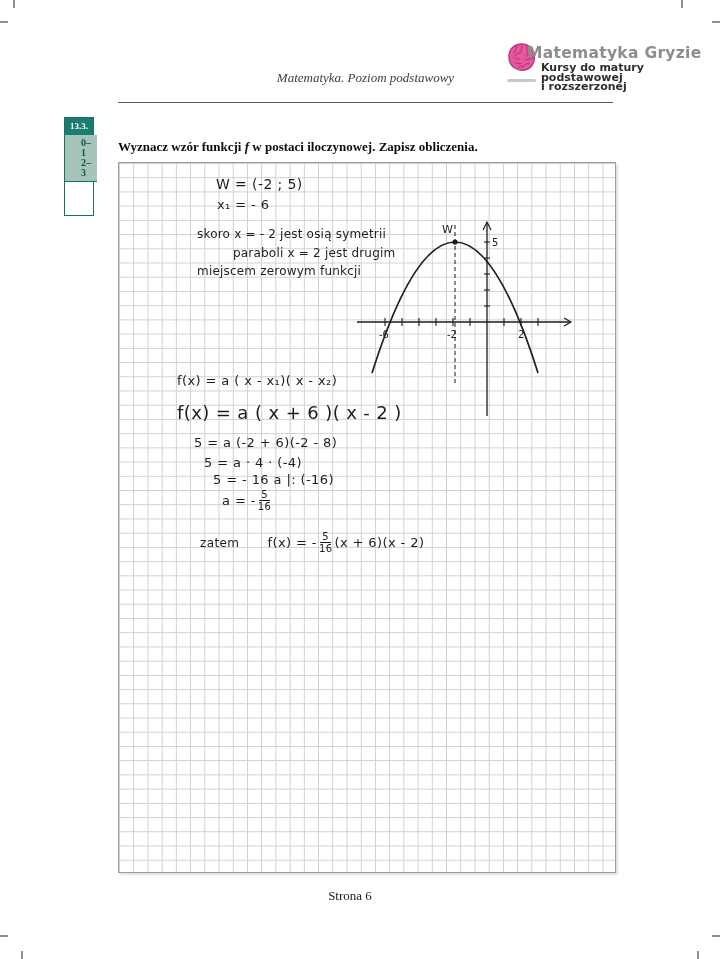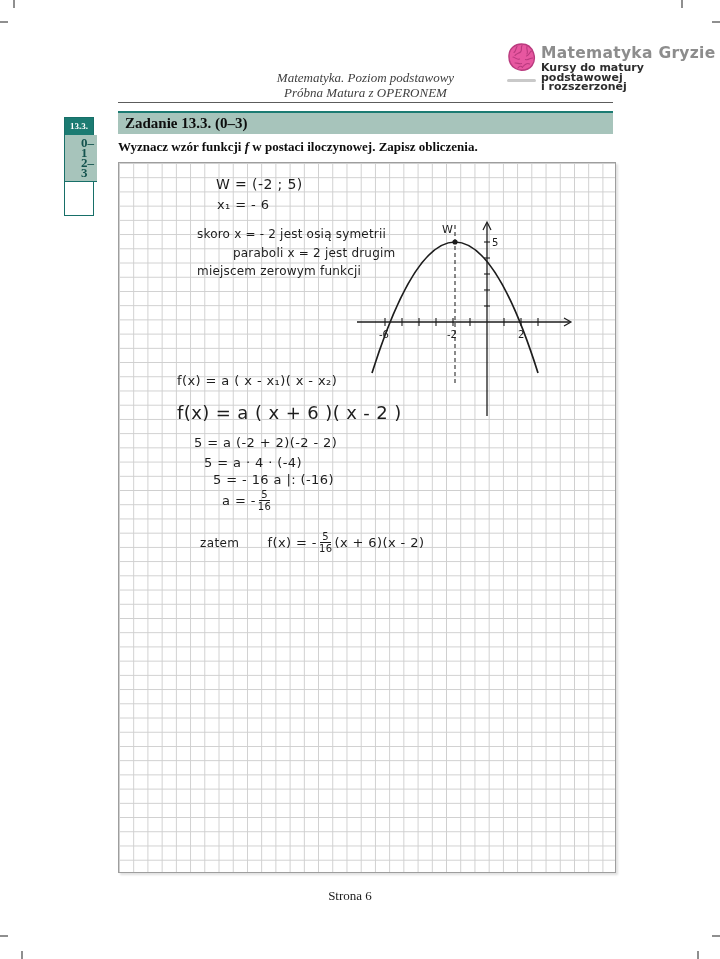--- a/index.html
+++ b/index.html
@@ -9,31 +9,31 @@
 
   
   .crop{position:absolute;background:#8f8f8f;}
 
   
   .course-head{left:118px;top:70px;width:495px;text-align:center;
                font-style:italic;font-size:13px;line-height:15px;color:#404040;}
   .head-rule{left:118px;top:102px;width:495px;height:0;border-top:1.5px solid #5c5c5c;}
 
   
-  .brand-name{left:541px;top:44px;font-family:"DejaVu Sans",sans-serif;font-weight:bold;
+  .brand-name{left:527px;top:44px;font-family:"DejaVu Sans",sans-serif;font-weight:bold;
               font-size:15.5px;color:#8d8d8d;letter-spacing:0.3px;}
   .brand-tag{left:541px;top:63px;font-family:"DejaVu Sans",sans-serif;font-weight:bold;
              font-size:11px;line-height:9.5px;color:#2e2e2e;}
   .brain-underline{left:507px;top:79px;width:29px;height:2.5px;background:#c9c9c9;border-radius:2px;}
 
   
   .task-tab{left:64px;top:117px;width:28px;border:1.6px solid #176f68;background:#fef9c3;}
   .tab-id{background:#1b7b72;color:#fff;font-weight:bold;font-size:9px;text-align:center;
           padding:3px 0 4px 0;}
-  .tab-range{background:#a7c4bb;color:#14534e;font-weight:bold;font-size:13px;line-height:10px;
+  .tab-range{background:#a7c4bb;color:#14534e;font-weight:bold;font-size:10px;line-height:10px;
              text-align:center;padding:3px 16px;border-bottom:1.6px solid #176f68;}
   .tab-blank{height:33px;background:#fff;}
 
   
   .task-bar{left:118px;top:111px;width:495px;height:23px;background:#a7c4bb;
             border-top:2.5px solid #1b7b72;box-sizing:border-box;}
   .task-bar-title{font-weight:bold;font-size:15px;padding:2px 0 0 7px;color:#0d0d0d;}
   .task-instruction{left:118px;top:139px;width:500px;font-weight:bold;font-size:13px;color:#0d0d0d;}
 
   
@@ -66,21 +66,20 @@
   <div class="crop" style="left:0;top:21px;width:8px;height:1.5px;"></div>
   <div class="crop" style="left:681px;top:0;width:1.5px;height:8px;"></div>
   <div class="crop" style="left:712px;top:21px;width:8px;height:1.5px;"></div>
   <div class="crop" style="left:0;top:935px;width:8px;height:1.5px;"></div>
   <div class="crop" style="left:21px;top:951px;width:1.5px;height:8px;"></div>
   <div class="crop" style="left:712px;top:935px;width:8px;height:1.5px;"></div>
   <div class="crop" style="left:697px;top:951px;width:1.5px;height:8px;"></div>
 
   <div class="abs course-head">
     <div>Matematyka. Poziom podstawowy</div>
-    <div>Próbna Matura z OPERONEM</div>
   </div>
   <div class="abs head-rule"></div>
 
   <div class="abs" style="left:506px;top:42px;width:31px;height:33px;">
     <svg width="31" height="33" viewBox="0 0 31 33">
       <path d="M15.5 2 C9 2 3.5 6.5 3 13 C2.6 18.5 5 24 9.5 26.5 C12 27.9 14 28.2 15.5 28.2 C19 28.2 23.5 27 26 23.5 C28.4 20.2 28.8 15 27.5 11 C25.8 5.8 21.5 2 15.5 2 Z" fill="#e757a0" stroke="#b93a7e" stroke-width="1.4"></path>
       <path d="M11 4.5 C9.5 7 10 9 8 10.5 M16 3.5 C14.5 6 16.5 8 14.5 10 C13 11.5 10 11 9 13.5 M21 4.5 C20 7.5 22.5 9 21 12 M25.5 9 C23 10.5 23.5 13 20.5 14 M7 15 C9.5 15.5 10.5 18 13.5 17 M26.5 16 C24 16 22.5 18.5 19.5 17.5 M9 21 C11.5 20.5 13 22.5 15.5 21.5 M23.5 22 C21.5 20.5 18.5 22.5 17 24.5 M12 26 C13 24 15 23.5 16.5 25.5" fill="none" stroke="#b93a7e" stroke-width="1.1" stroke-linecap="round"></path>
     </svg>
   </div>
   <div class="abs brand-name">Matematyka Gryzie</div>
@@ -92,37 +91,34 @@
 
   <div class="abs task-tab">
     <div class="tab-id">13.3.</div>
     <div class="tab-range">
       <div>0–1</div>
       <div>2–3</div>
     </div>
     <div class="tab-blank"></div>
   </div>
 
-  <div class="abs task-bar">
-    <div class="task-bar-title">Zadanie 13.3. (0–3)</div>
-  </div>
   <div class="abs task-instruction"><span>Wyznacz wzór funkcji </span><span style="font-style:italic;">f</span><span> w postaci iloczynowej. Zapisz obliczenia.</span></div>
 
   <div class="abs grid"></div>
 
   <div class="hw" style="left:216px;top:176px;font-size:14px;">W = (-2 ; 5)</div>
   <div class="hw" style="left:217px;top:197px;">x₁ = - 6</div>
 
   <div class="hw hw-note" style="left:197px;top:227px;">skoro  x = - 2  jest osią symetrii</div>
   <div class="hw hw-note" style="left:197px;top:246px;margin-left:36px;">paraboli  x = 2  jest drugim</div>
   <div class="hw hw-note" style="left:197px;top:264px;">miejscem  zerowym  funkcji</div>
 
   <div class="hw" style="left:177px;top:373px;">f(x) = a ( x - x₁)( x - x₂)</div>
   <div class="hw" style="left:177px;top:402px;font-size:18px;">f(x) = a ( x + 6 )( x - 2 )</div>
-  <div class="hw" style="left:194px;top:435px;">5 = a (-2 + 2)(-2 - 2)</div>
+  <div class="hw" style="left:194px;top:435px;">5 = a (-2 + 6)(-2 - 8)</div>
   <div class="hw" style="left:204px;top:455px;">5 = a · 4 · (-4)</div>
   <div class="hw" style="left:213px;top:472px;">5 = - 16 a   |: (-16)</div>
 
   <div class="hw hw-row" style="left:222px;top:489px;">
     <span>a = -</span>
     <span class="frac">
       <span class="num">5</span>
       <span class="den">16</span>
     </span>
   </div>

